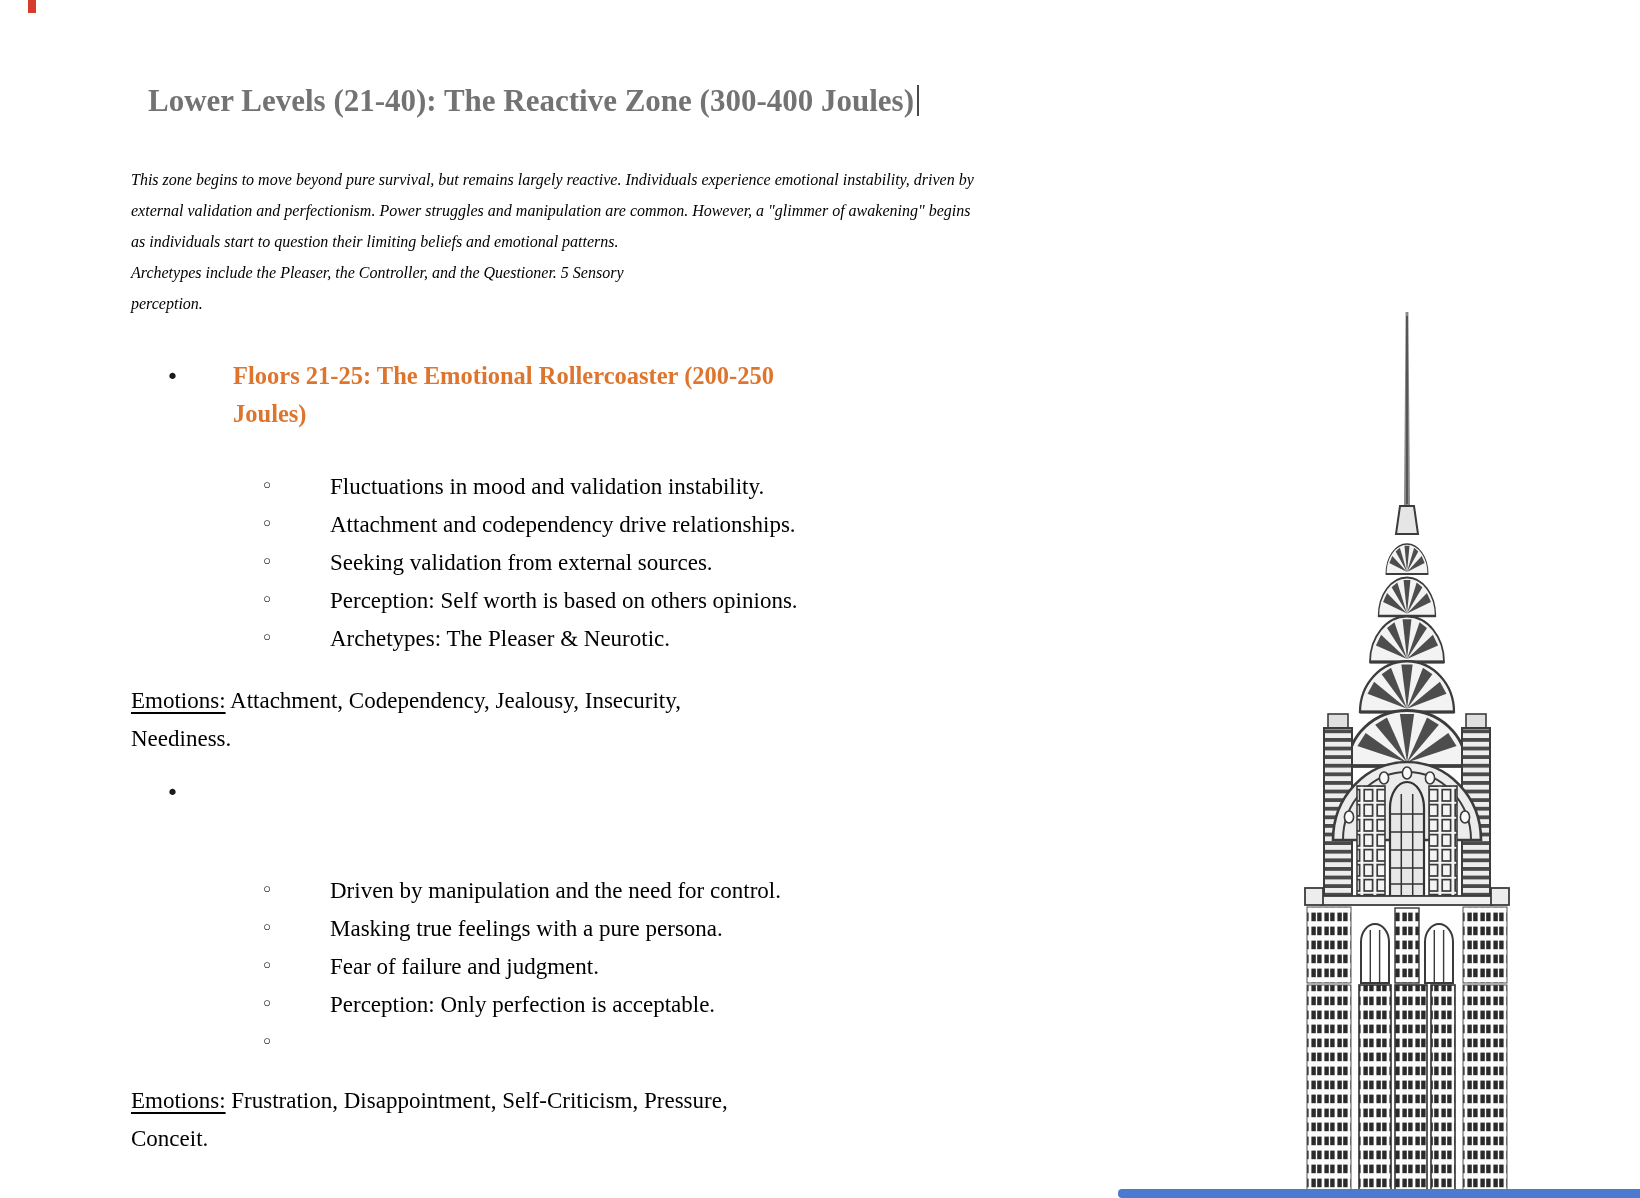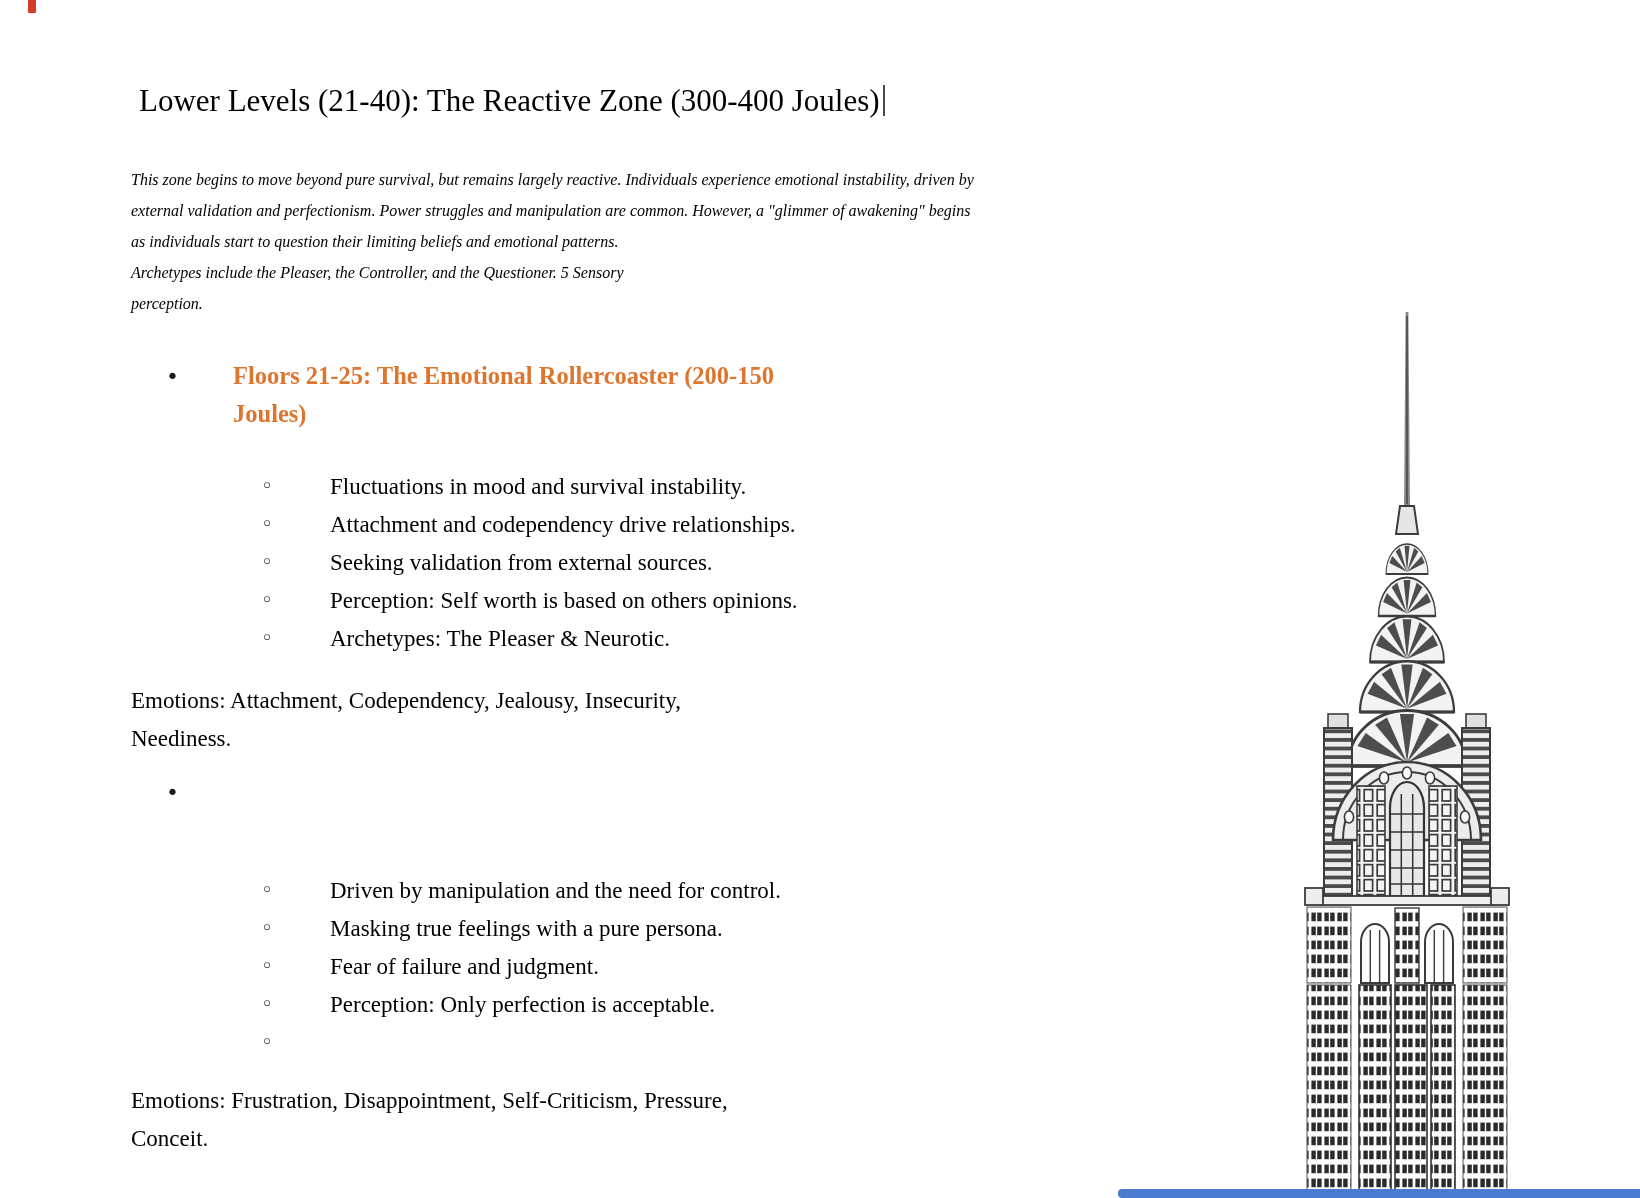--- a/index.html
+++ b/index.html
@@ -1,53 +1,53 @@
 <!DOCTYPE html>
 <html><head>
 <meta charset="utf-8">
 <style>
   *{margin:0;padding:0;box-sizing:border-box}
   html,body{width:1640px;height:1198px;background:#ffffff;overflow:hidden}
   body{font-family:"Liberation Serif",serif;color:#000;position:relative}
   .abs{position:absolute}
-  .page-title{left:139px;top:81px;font-size:31px;font-weight:normal;color:#000000;line-height:40px;white-space:nowrap}
+  .page-title{left:148px;top:81px;font-size:31px;font-weight:bold;color:#737373;line-height:40px;white-space:nowrap}
   .caret{display:inline-block;width:2px;height:31px;background:#4a4a4a;margin-left:3px;vertical-align:-5px}
   .intro{left:131px;top:164px;width:1480px;font-style:italic;font-size:16px;line-height:31px;white-space:pre-line}
   .obullet{left:131px;width:780px;font-weight:bold;color:#DE752E;font-size:24.5px;line-height:38px}
   .obullet .mk{position:absolute;left:35px;top:1px;color:#1a1a1a;font-size:22px;font-family:"DejaVu Sans",sans-serif;font-weight:normal}
   .obullet .tx{display:block;margin-left:102px;white-space:pre-line}
   .slist{left:131px;font-size:23px;line-height:38px;width:900px}
   .srow{position:relative;padding-left:199px;white-space:nowrap}
   .srow .mk{position:absolute;left:130px;top:-1px;font-size:21px;color:#111;font-family:"DejaVu Sans",sans-serif}
   .emotions{left:131px;font-size:23px;line-height:38px;white-space:pre-line;width:960px}
-  .emotions .u{text-underline-offset:4px}
+  .emotions .u{text-decoration:underline;text-underline-offset:4px}
   .bluebar{left:1118px;top:1189px;width:522px;height:9px;background:#4A7BD0;border-radius:4px 0 0 4px;z-index:5}
   .redmark{left:28px;top:0;width:8px;height:13px;background:#D83A2B;z-index:5}
 </style>
 </head>
 <body>
 
 <div class="abs redmark"></div>
 
 <h1 class="abs page-title"><span>Lower Levels (21-40): The Reactive Zone (300-400 Joules)</span><span class="caret"></span></h1>
 
 <p class="abs intro">This zone begins to move beyond pure survival, but remains largely reactive. Individuals experience emotional instability, driven by
 external validation and perfectionism. Power struggles and manipulation are common. However, a "glimmer of awakening" begins
 as individuals start to question their limiting beliefs and emotional patterns.
 Archetypes include the Pleaser, the Controller, and the Questioner. 5 Sensory
 perception.</p>
 
 <div class="abs obullet" style="top:357px">
   <span class="mk">•</span>
-  <span class="tx">Floors 21-25: The Emotional Rollercoaster (200-150
+  <span class="tx">Floors 21-25: The Emotional Rollercoaster (200-250
 Joules)</span>
 </div>
 
 <div class="abs slist" style="top:468px">
-  <div class="srow"><span class="mk">◦</span><span>Fluctuations in mood and survival instability.</span></div>
+  <div class="srow"><span class="mk">◦</span><span>Fluctuations in mood and validation instability.</span></div>
   <div class="srow"><span class="mk">◦</span><span>Attachment and codependency drive relationships.</span></div>
   <div class="srow"><span class="mk">◦</span><span>Seeking validation from external sources.</span></div>
   <div class="srow"><span class="mk">◦</span><span>Perception: Self worth is based on others opinions.</span></div>
   <div class="srow"><span class="mk">◦</span><span>Archetypes: The Pleaser &amp; Neurotic.</span></div>
 </div>
 
 <p class="abs emotions" style="top:682px"><span class="u">Emotions:</span><span> Attachment, Codependency, Jealousy, Insecurity,
 Neediness.</span></p>
 
 <div class="abs obullet" style="top:773px">

